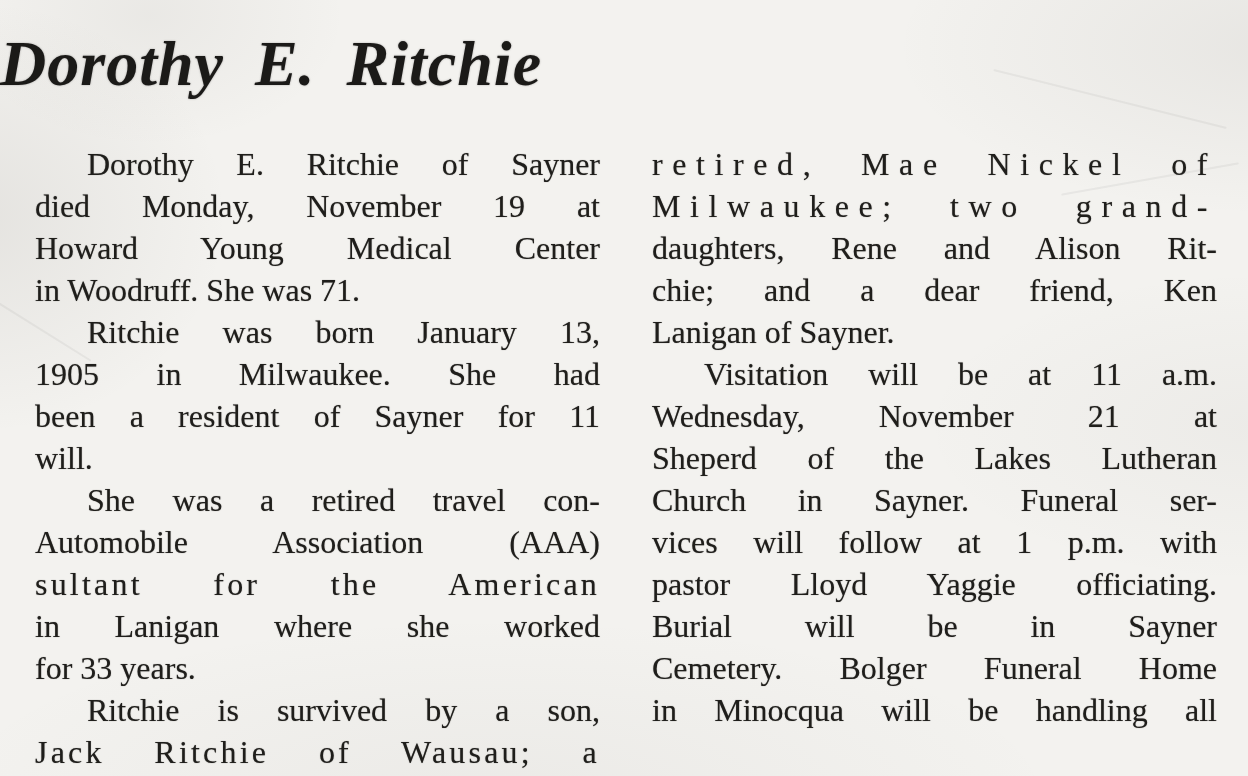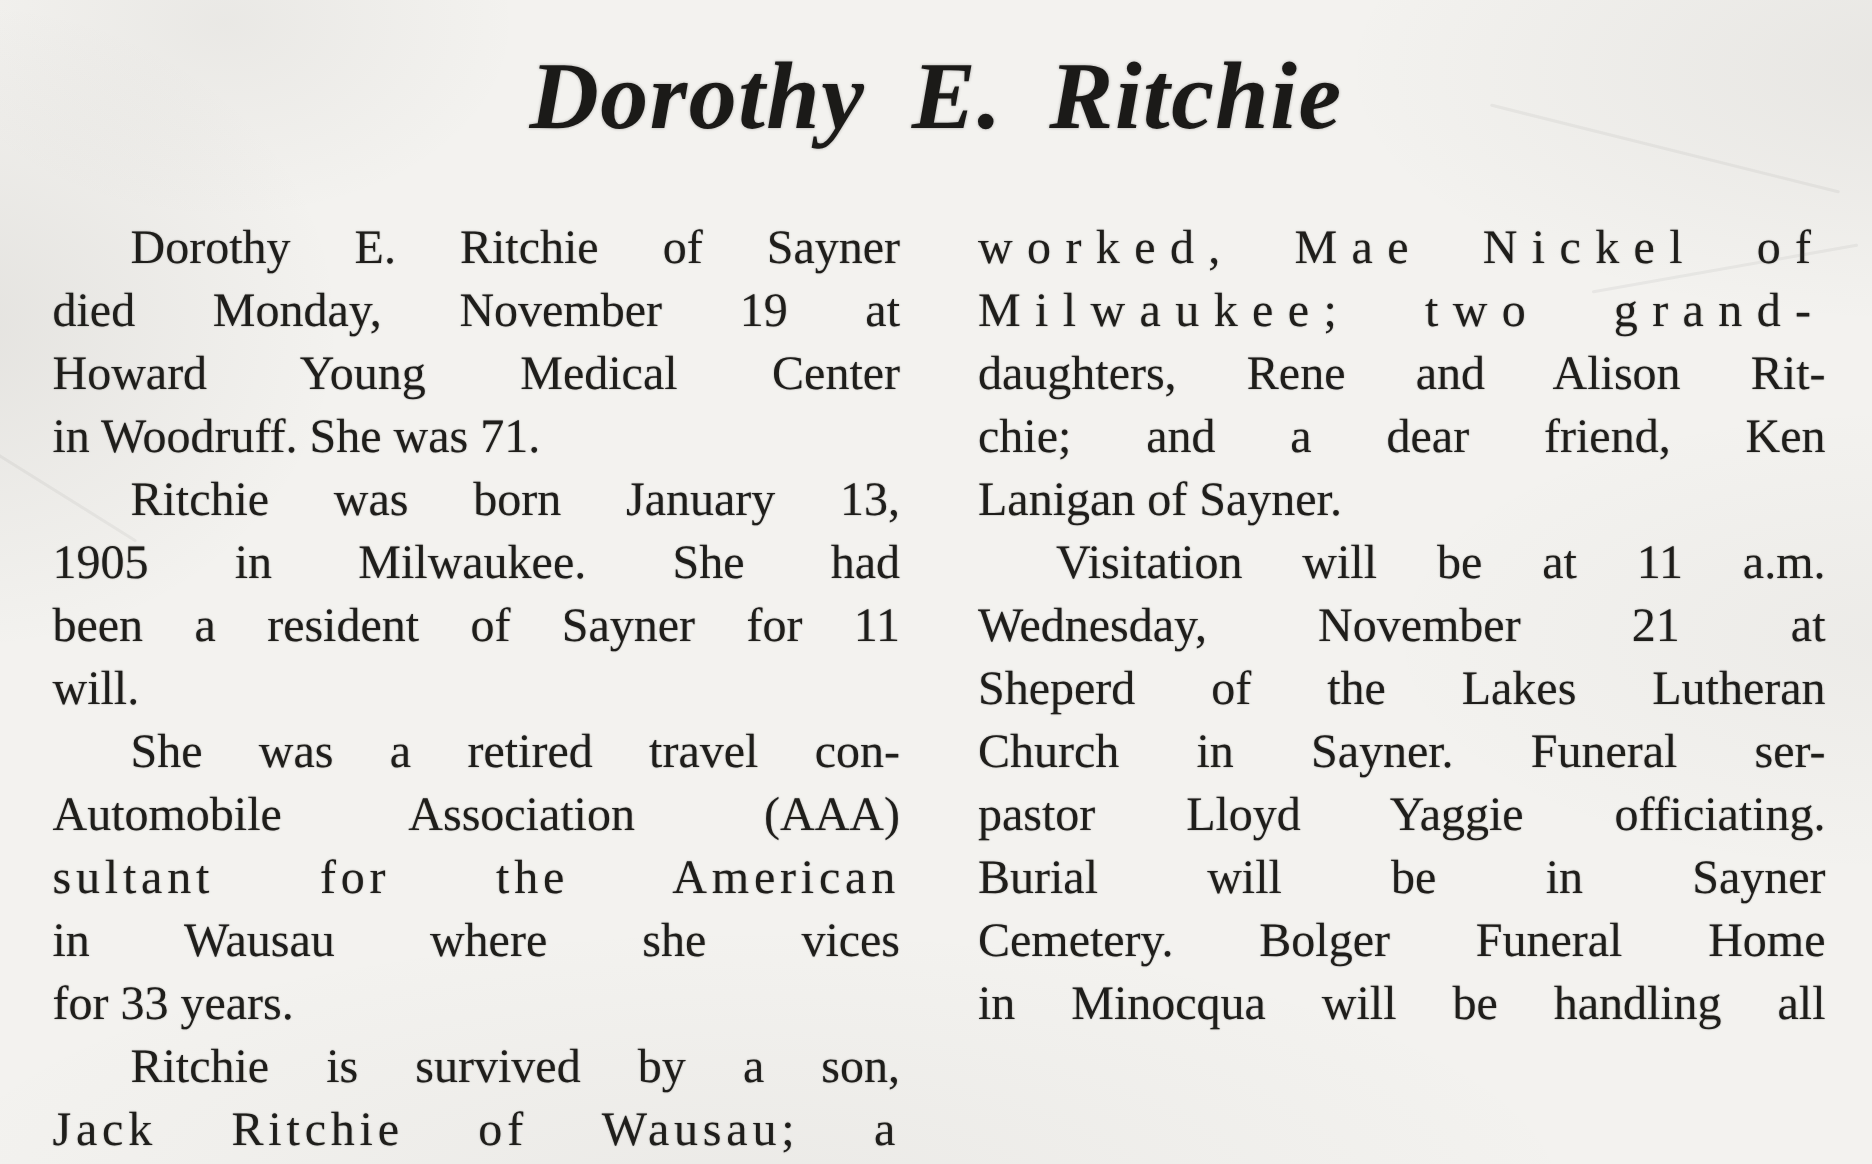--- a/index.html
+++ b/index.html
@@ -20,21 +20,21 @@
   .crease {
     position: absolute; height: 2px;
     background: rgba(90,85,80,0.07);
     border-radius: 2px;
   }
   .crease.c1 { left: 990px; top: 70px; width: 240px; transform: rotate(14deg); }
   .crease.c2 { left: 1060px; top: 150px; width: 180px; transform: rotate(-10deg); }
   .crease.c3 { left: -20px; top: 300px; width: 120px; transform: rotate(32deg); }
   .headline {
     margin-top: 28px;
-    text-align: center;
+    text-align: left;
     font-style: italic;
     font-weight: bold;
     font-size: 64px;
     line-height: 1.12;
     letter-spacing: 1px;
     word-spacing: 14px;
     color: #1b1a18;
     text-shadow: 0 0 2px rgba(25,24,22,0.35);
   }
   .body-cols {
@@ -73,35 +73,36 @@
       <div class="line">died Monday, November 19 at</div>
       <div class="line">Howard Young Medical Center</div>
       <div class="line end">in Woodruff. She was 71.</div>
       <div class="line indent">Ritchie was born January 13,</div>
       <div class="line">1905 in Milwaukee. She had</div>
       <div class="line">been a resident of Sayner for 11</div>
       <div class="line end">will.</div>
       <div class="line indent">She was a retired travel con-</div>
       <div class="line">Automobile Association (AAA)</div>
       <div class="line spread-sm">sultant for the American</div>
-      <div class="line">in Wausau where she vices</div>
+      <div class="line">in Lanigan where she worked</div>
       <div class="line end">for 33 years.</div>
       <div class="line indent">Ritchie is survived by a son,</div>
       <div class="line spread-sm">Jack Ritchie of Wausau; a</div>
     </div>
 
     <div class="col">
-      <div class="line spread">worked, Mae Nickel of</div>
+      <div class="line spread">retired, Mae Nickel of</div>
       <div class="line spread">Milwaukee; two grand-</div>
       <div class="line">daughters, Rene and Alison Rit-</div>
       <div class="line">chie; and a dear friend, Ken</div>
       <div class="line end">Lanigan of Sayner.</div>
       <div class="line indent">Visitation will be at 11 a.m.</div>
       <div class="line">Wednesday, November 21 at</div>
       <div class="line">Sheperd of the Lakes Lutheran</div>
       <div class="line">Church in Sayner. Funeral ser-</div>
+      <div class="line">vices will follow at 1 p.m. with</div>
       <div class="line">pastor Lloyd Yaggie officiating.</div>
       <div class="line">Burial will be in Sayner</div>
       <div class="line">Cemetery. Bolger Funeral Home</div>
       <div class="line">in Minocqua will be handling all</div>
     </div>
   </div>
 </div>
 
 </body></html>

